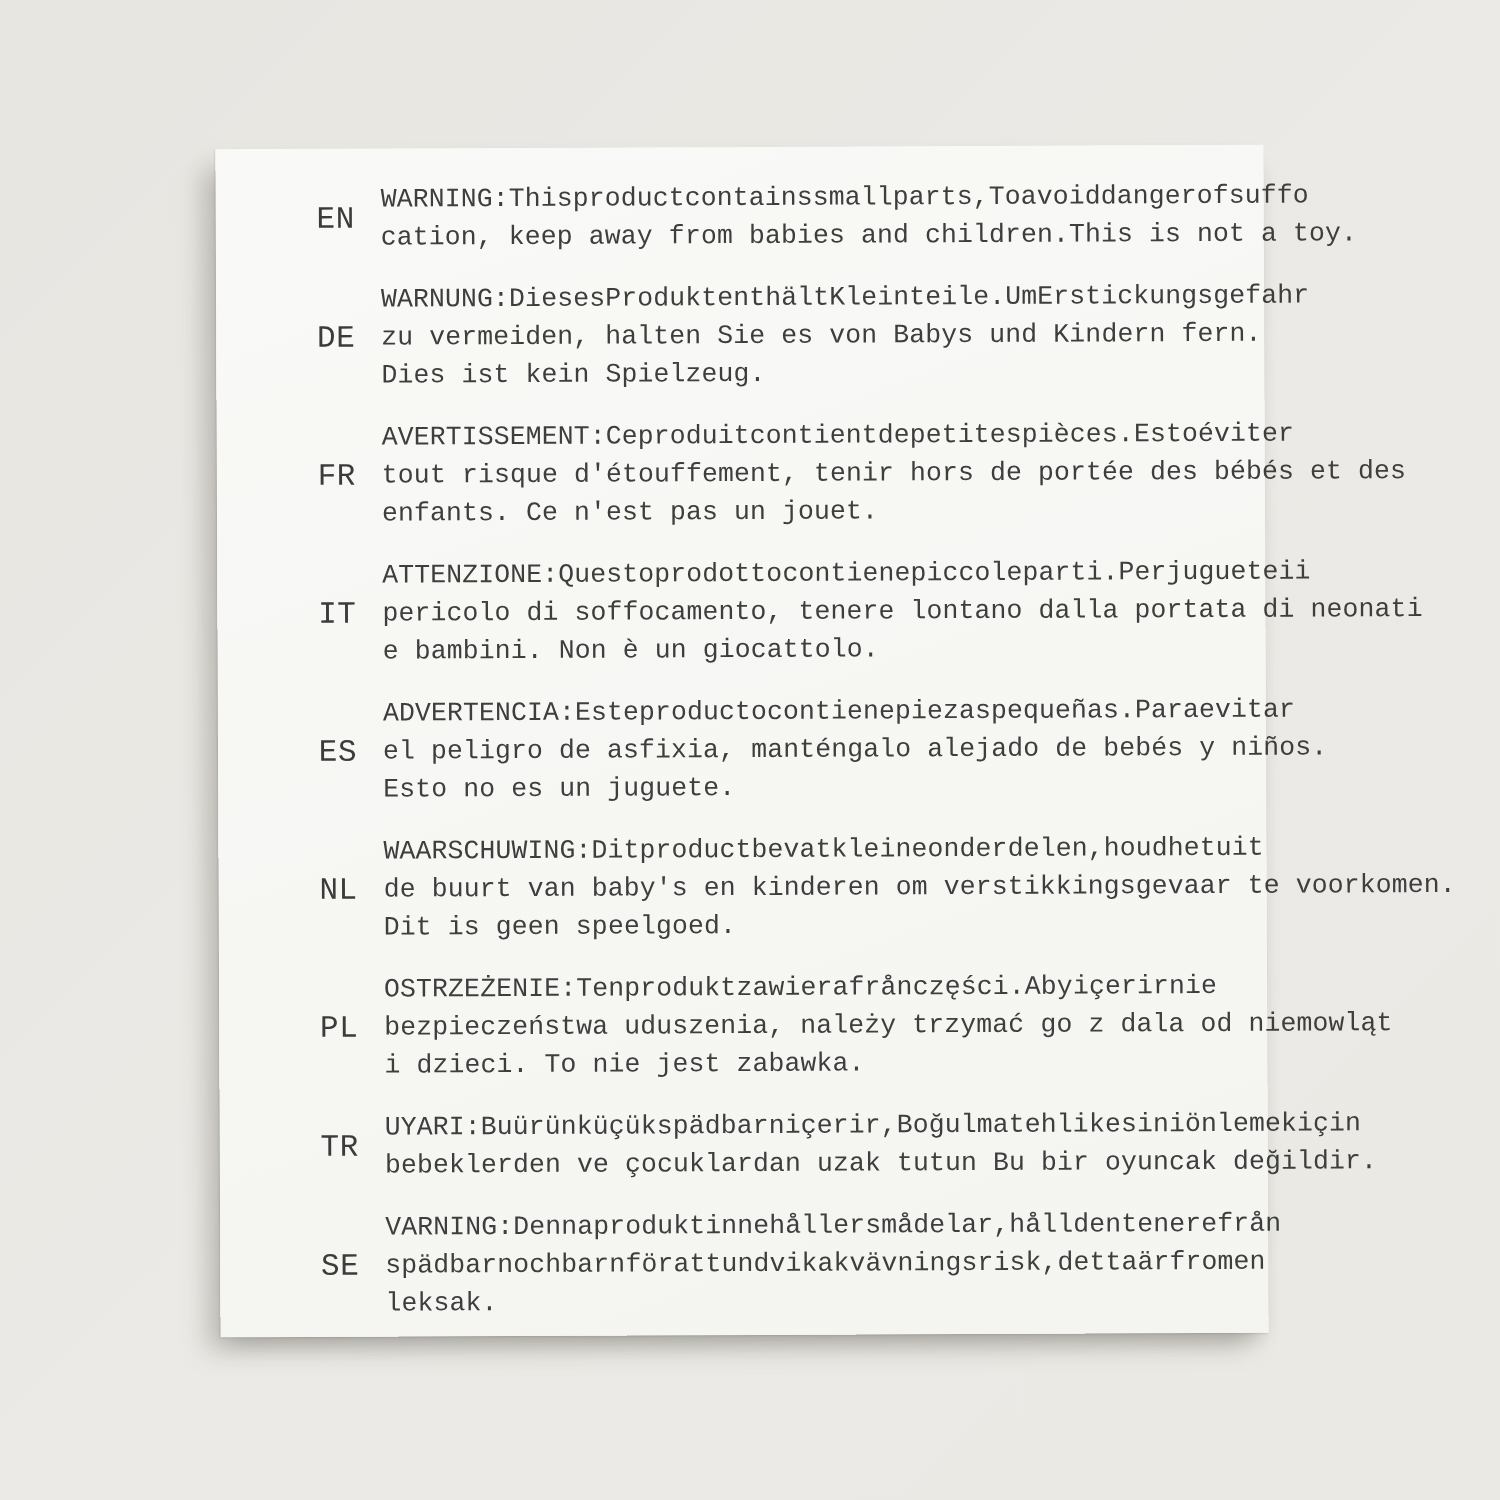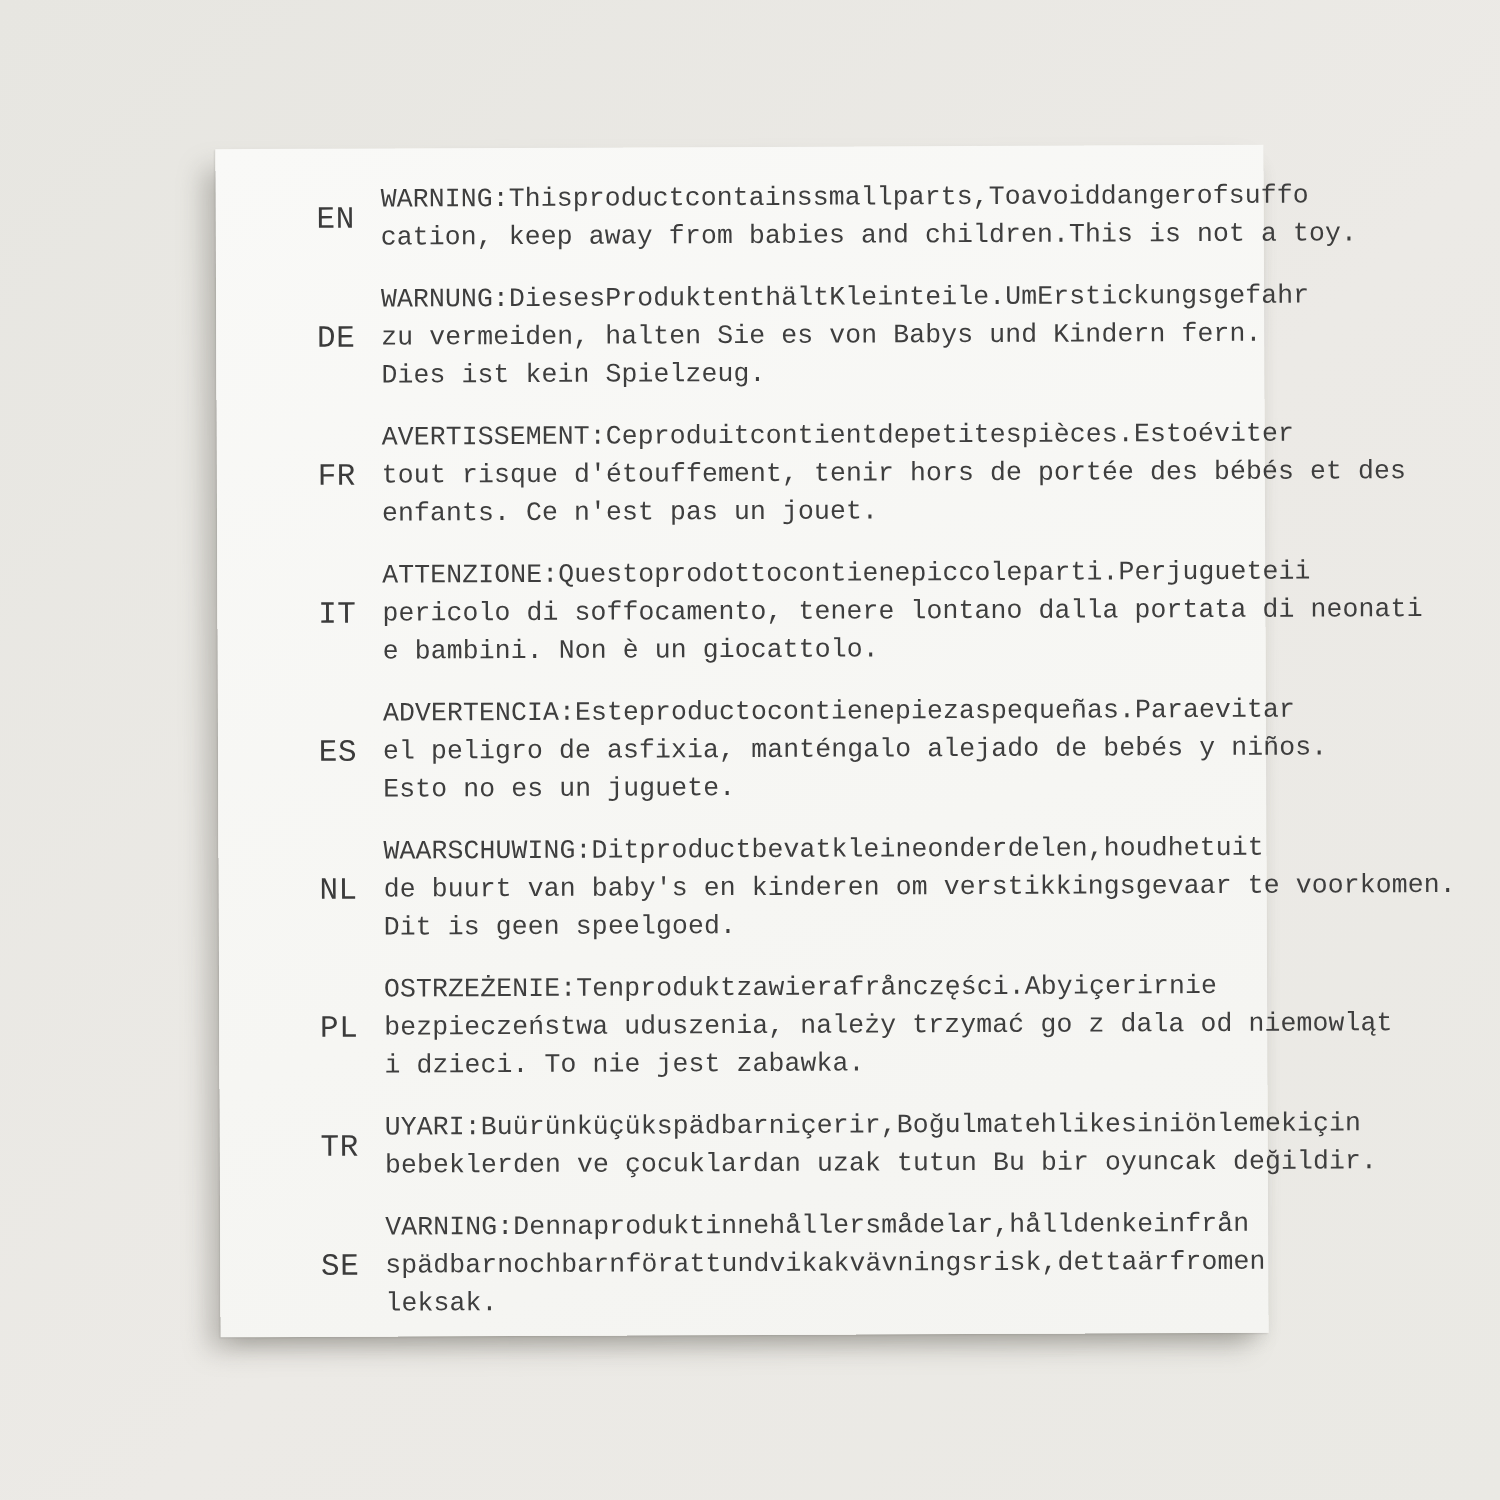--- a/index.html
+++ b/index.html
@@ -218,21 +218,21 @@
       <div class="lang">SE</div>
       <div class="text">
         <div class="line j">
             <span>VARNING:Denna</span>
             <span>produkt</span>
             <span>innehåller</span>
             <span>små</span>
             <span>delar,</span>
             <span>håll</span>
             <span>den</span>
-            <span>kein</span>
+            <span>tenere</span>
             <span>från</span>
           </div>
         <div class="line j">
             <span>spädbarn</span>
             <span>och</span>
             <span>barn</span>
             <span>för</span>
             <span>att</span>
             <span>undvika</span>
             <span>kvävningsrisk,</span>

